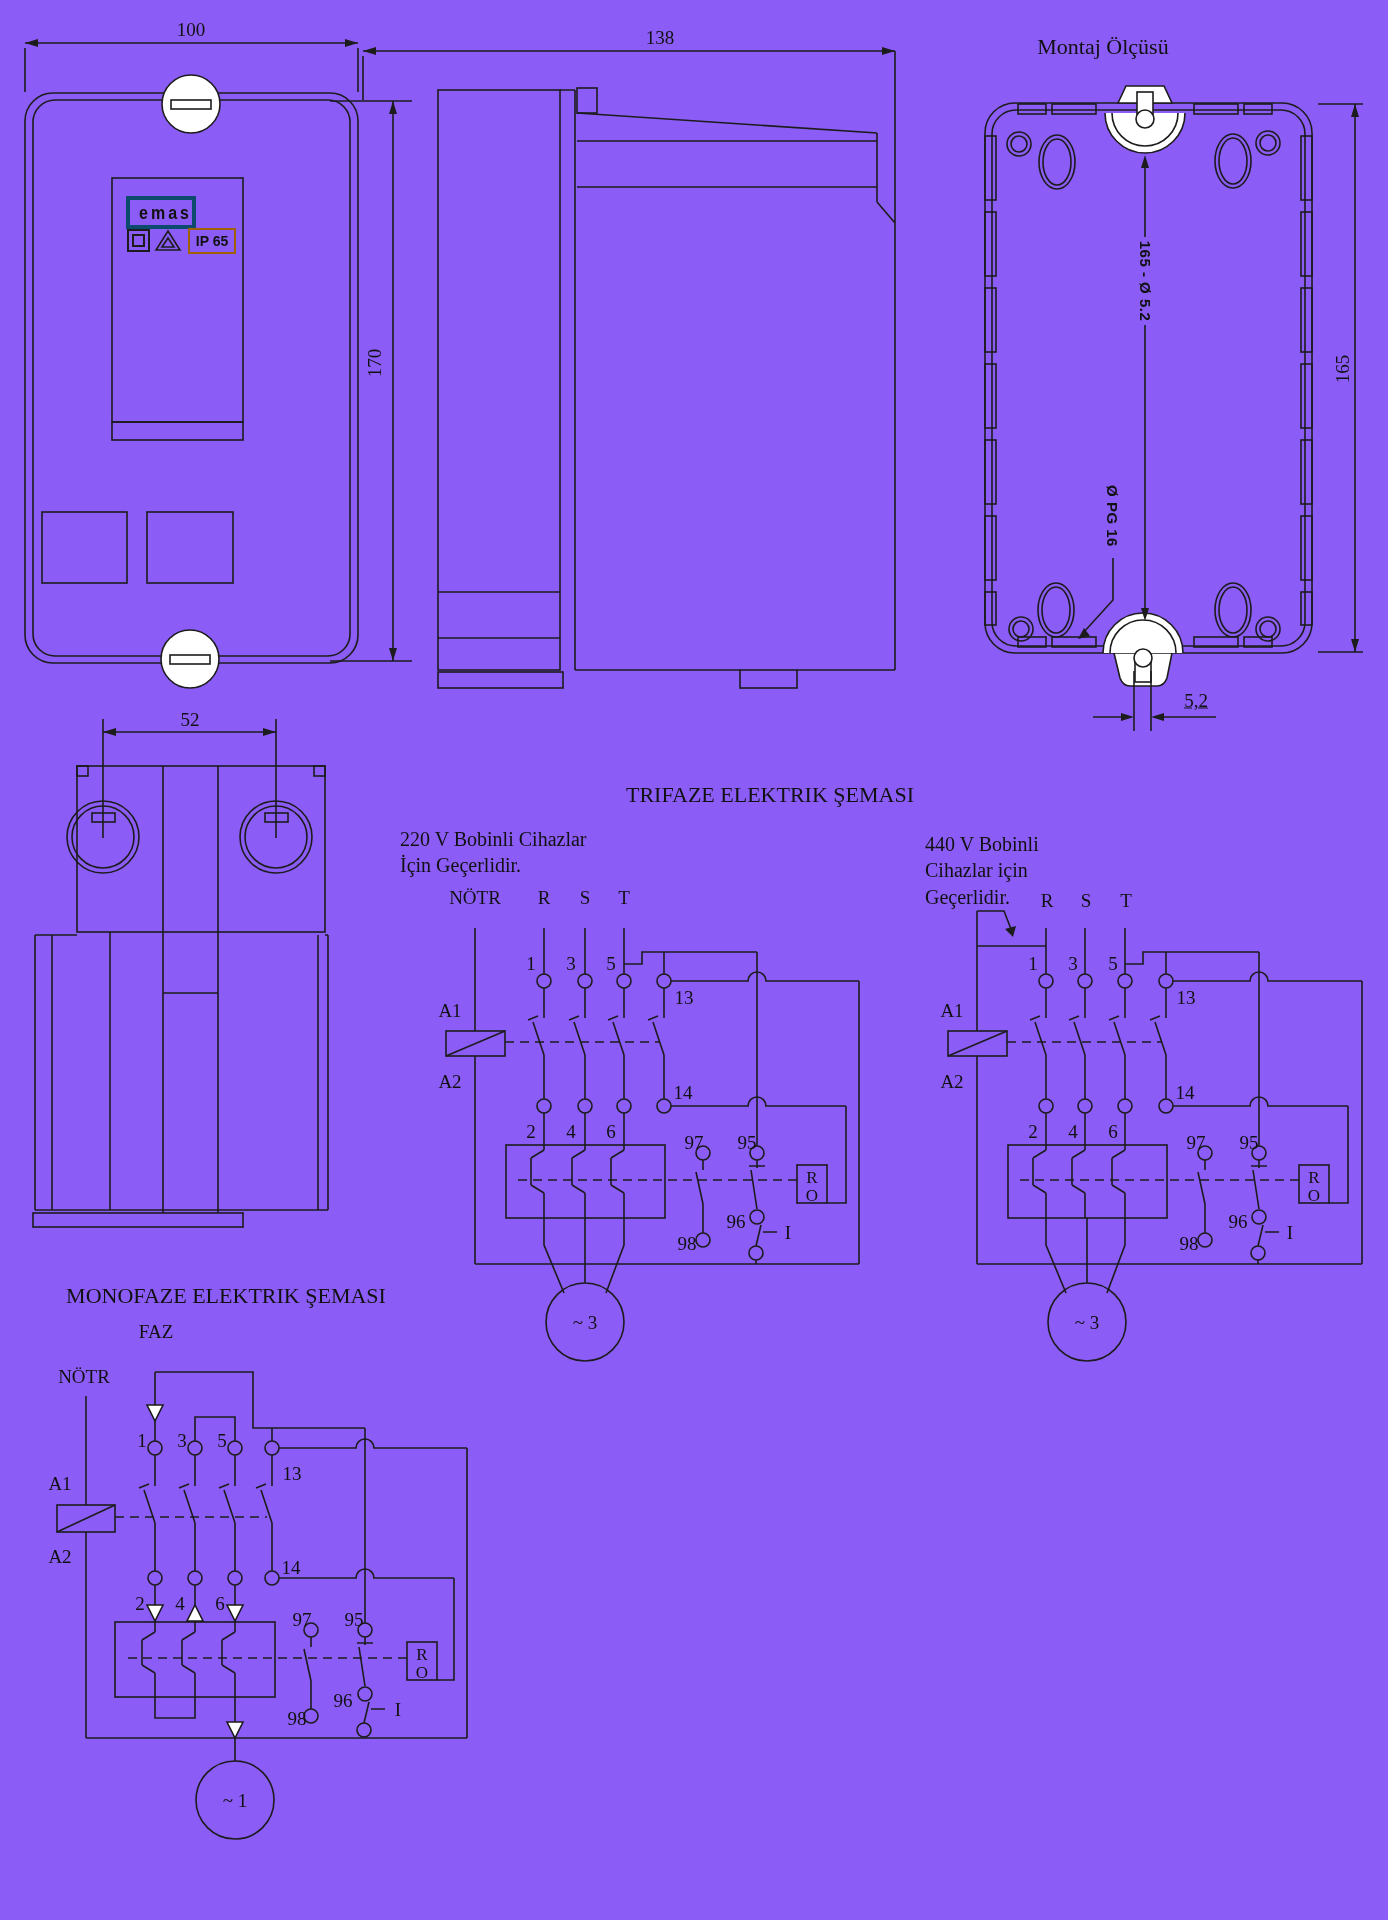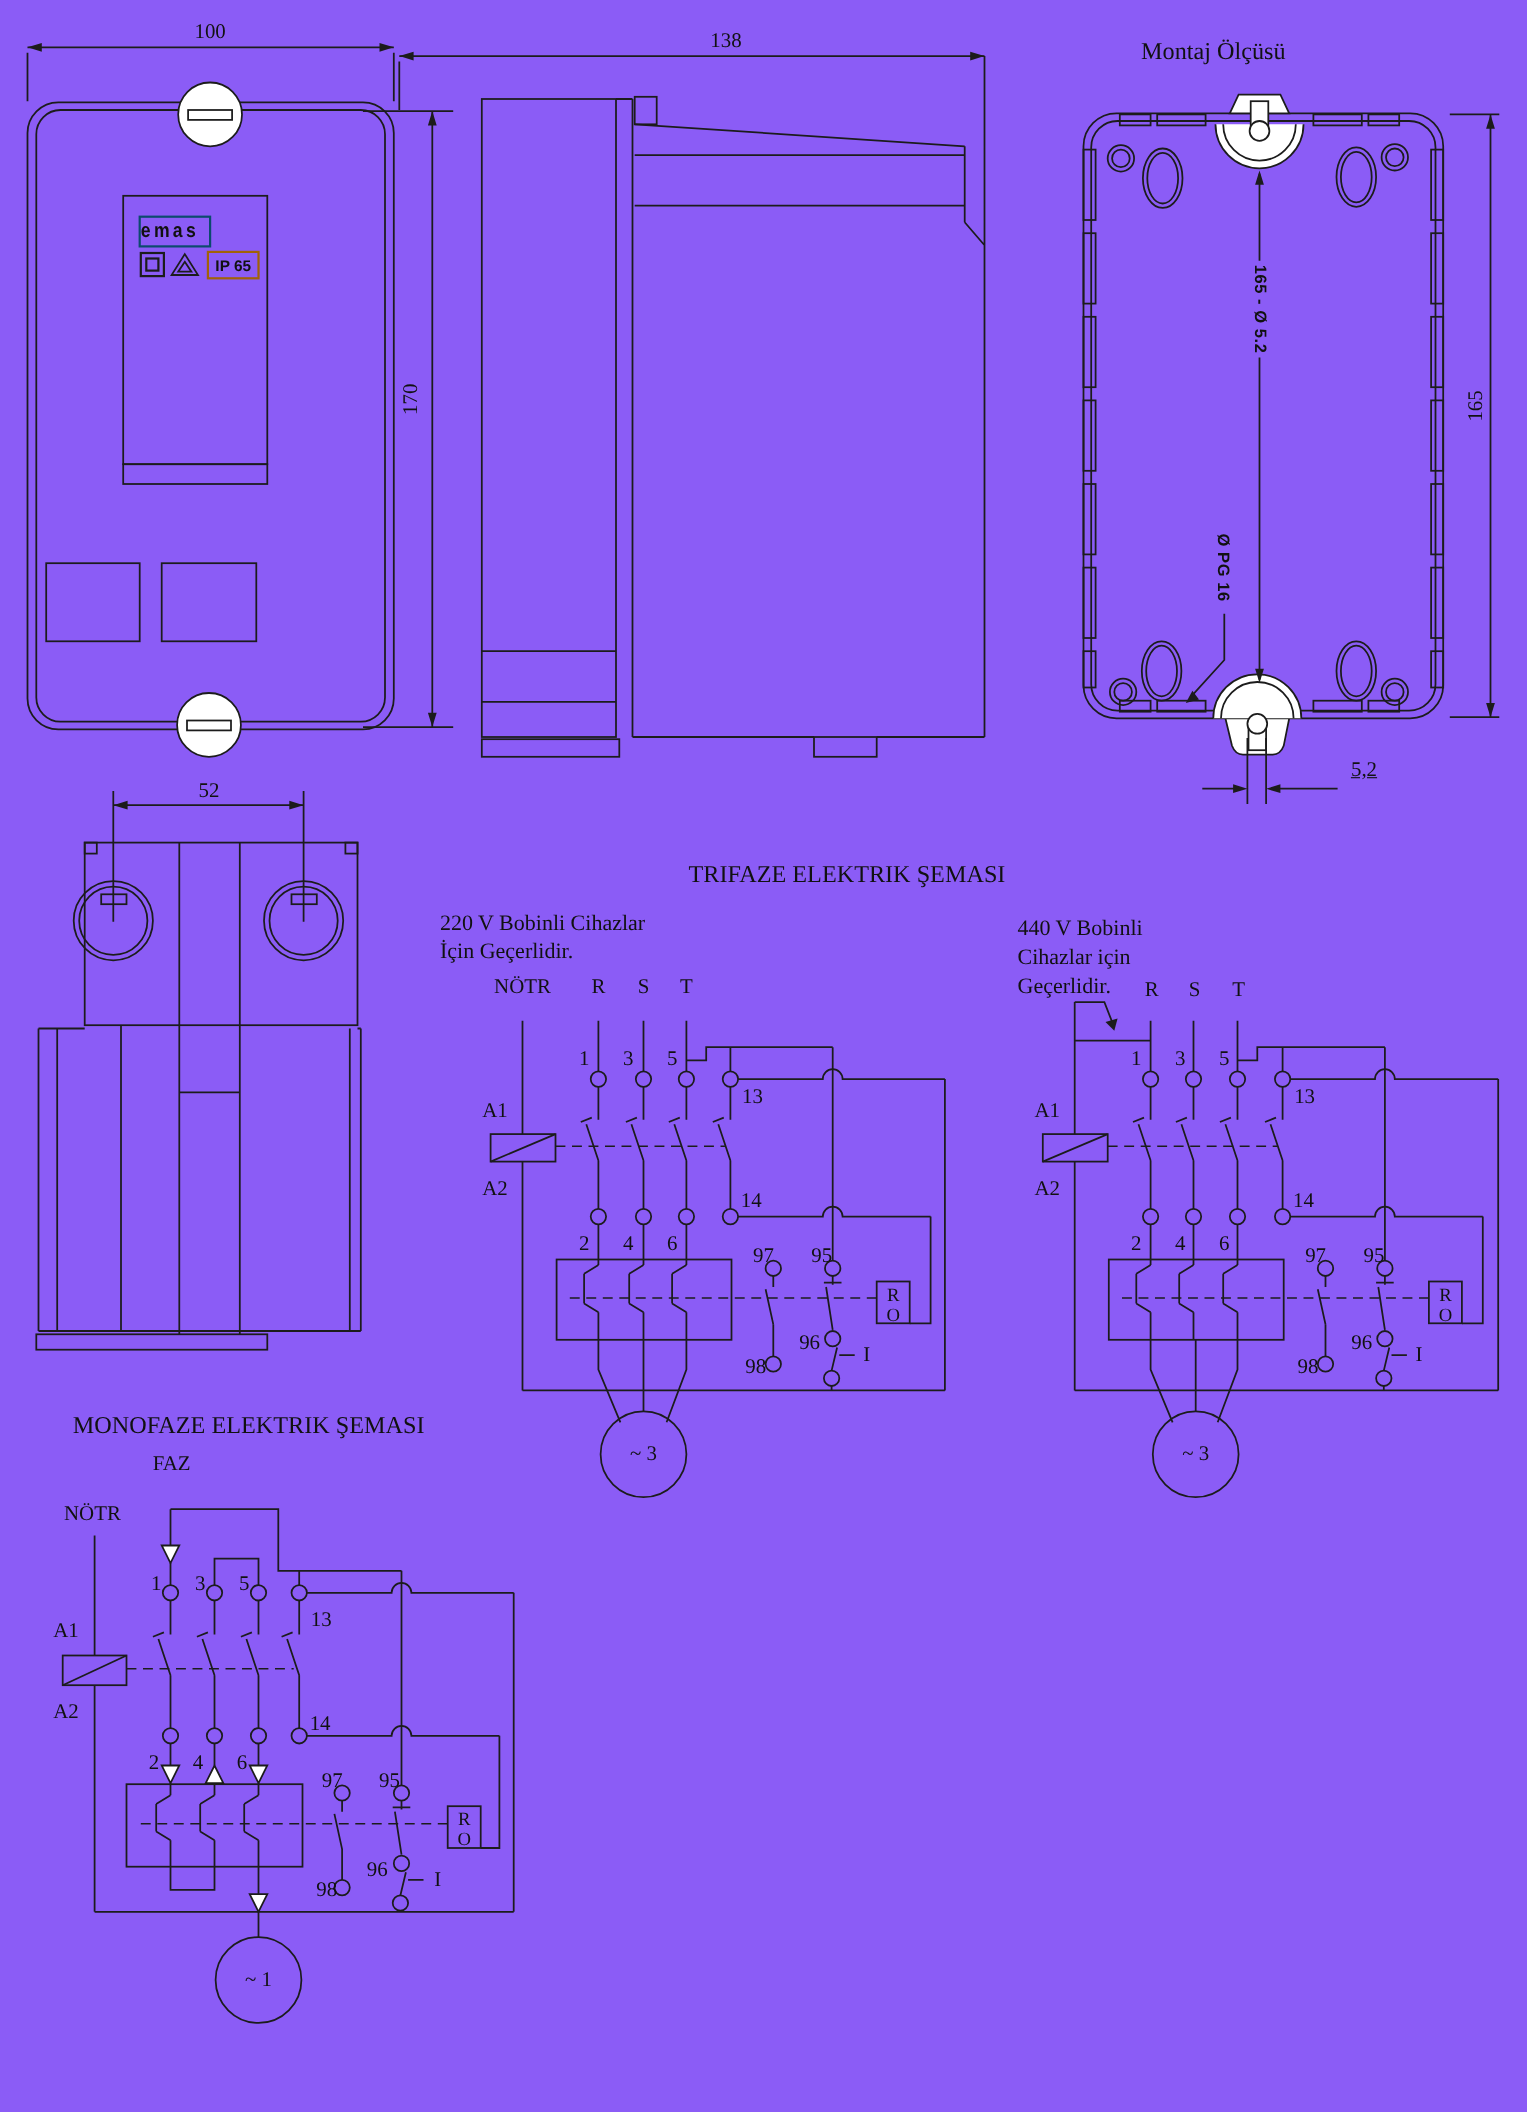--- a/index.html
+++ b/index.html
@@ -12,22 +12,22 @@
   svg .wfill{fill:#fff;}
   svg .dash{stroke-dasharray:9 6;stroke-width:1.4;}
   .lbl{position:absolute;transform:translate(-50%,-50%);font:19px "Liberation Serif",serif;
        color:#111;white-space:nowrap;line-height:1;}
   .lbl.big{font-size:22px;}
   .lbl.sm{font-size:17px;}
   .lbl.rccw{transform:translate(-50%,-50%) rotate(-90deg);}
   .lbl.rcw{transform:translate(-50%,-50%) rotate(90deg);}
   .lbl.bdim{font:bold 15px "Liberation Sans",sans-serif;letter-spacing:.5px;}
   .note{position:absolute;font:20px "Liberation Serif",serif;line-height:1.32;color:#111;white-space:nowrap;}
-  .emasbox{position:absolute;left:126px;top:196px;width:62px;height:25px;border:2px solid #0c4a6e;
-           display:flex;align-items:center;justify-content:flex-start;}
+  .emasbox{position:absolute;left:126px;top:196px;width:62px;height:25px;border:4px solid #0c4a6e;
+           display:flex;align-items:center;justify-content:flex-end;}
   .emasbox span{font:bold 16px "Liberation Sans",sans-serif;letter-spacing:3px;transform:scaleY(1.15);}
   .sqicon{position:absolute;left:127px;top:229px;width:19px;height:19px;border:2px solid #1c1c1c;
           display:flex;align-items:center;justify-content:center;}
   .sqicon i{display:block;width:9px;height:9px;border:2px solid #1c1c1c;}
   .ipbox{position:absolute;left:188px;top:228px;width:44px;height:22px;border:2px solid #a16207;
          display:flex;align-items:center;justify-content:center;}
   .ipbox span{font:bold 14px "Liberation Sans",sans-serif;}
 </style>
 </head>
 <body>
@@ -300,21 +300,21 @@
   </g>
 </svg>
 
 <div class="lbl" style="left:191px;top:29px;">100</div>
 <div class="lbl" style="left:660px;top:37px;">138</div>
 <div class="lbl rccw" style="left:374px;top:363px;">170</div>
 <div class="lbl big" style="left:1103px;top:47px;">Montaj Ölçüsü</div>
 <div class="lbl rcw bdim" style="left:1145px;top:281px;">165 - Ø 5.2</div>
 <div class="lbl rcw bdim" style="left:1112px;top:516px;">Ø PG 16</div>
 <div class="lbl rccw" style="left:1342px;top:369px;">165</div>
-<div class="lbl" style="left:1240px;top:700px;text-decoration:underline;">5,2</div>
+<div class="lbl" style="left:1196px;top:700px;text-decoration:underline;">5,2</div>
 <div class="lbl" style="left:190px;top:719px;text-align:right;">52</div>
 
 <div class="emasbox">
       <span>emas</span>
     </div>
 <div class="sqicon">
       <i></i>
     </div>
 <div class="ipbox">
       <span>IP 65</span>

